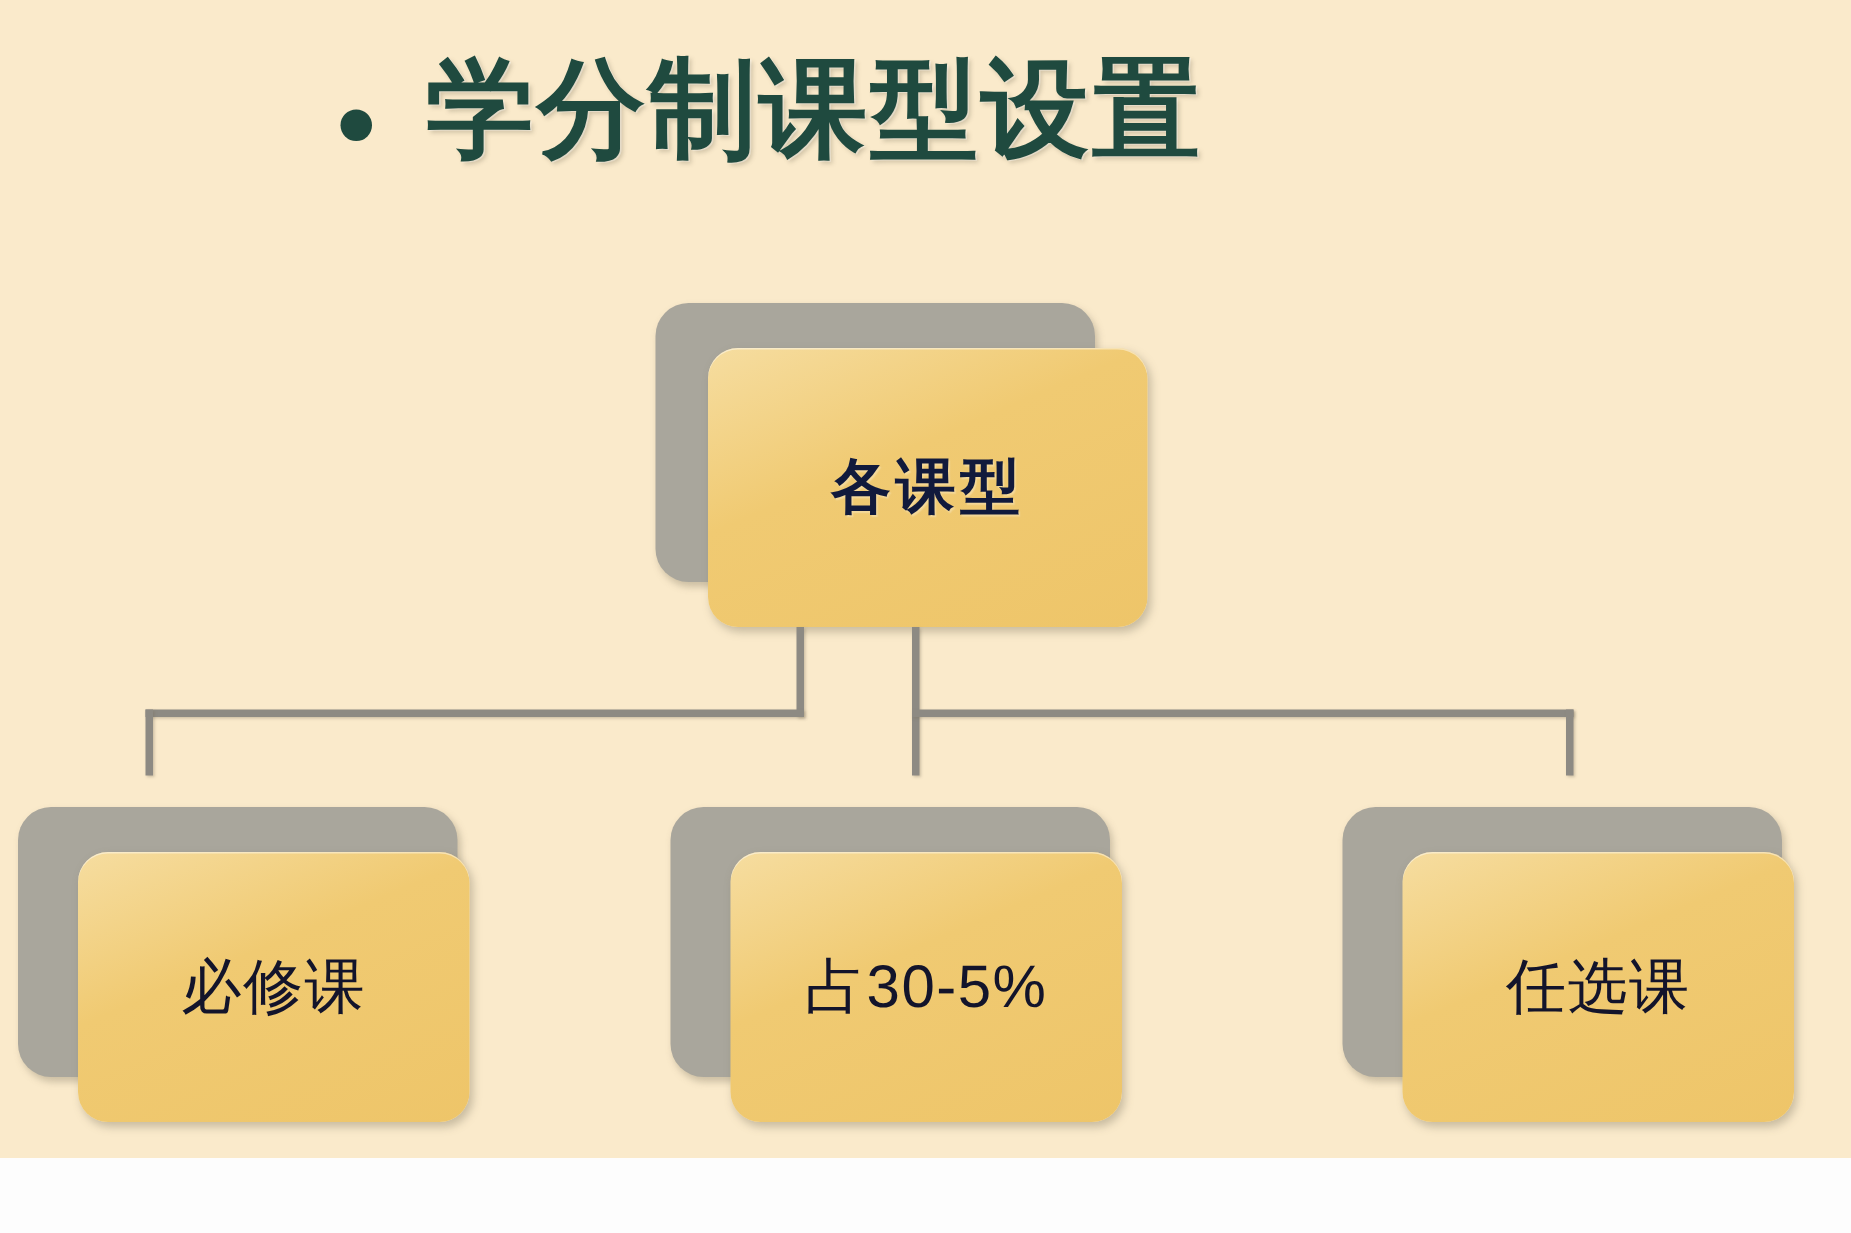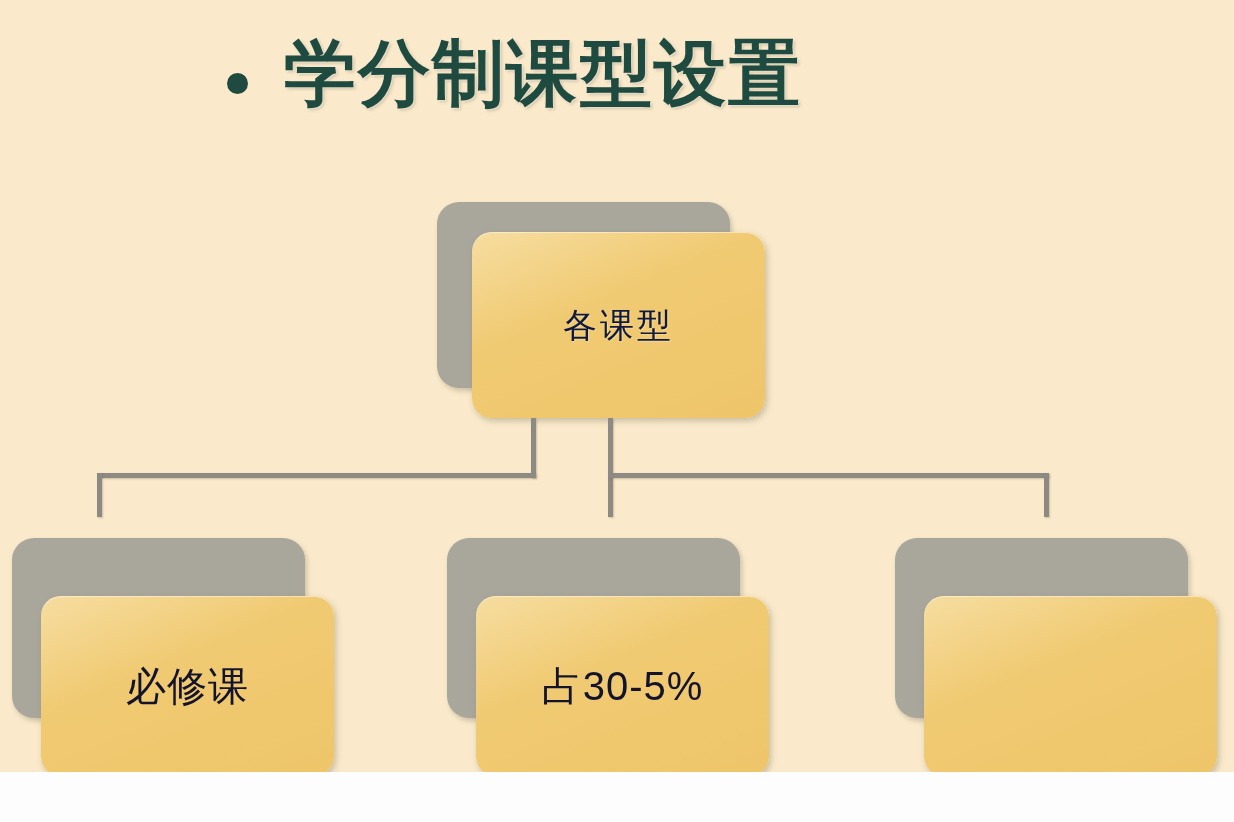--- a/index.html
+++ b/index.html
@@ -93,32 +93,32 @@
     flex-direction: column;
     align-items: center;
     justify-content: center;
   }
 
   
   .card-root { left: 437px; top: 202px; }
   .card-root .card-shadow { width: 293px; height: 186px; }
   .card-root .card-front  { left: 35px; top: 30px; width: 293px; height: 186px; }
   .card-root .line {
-    font-size: 34px;
+    font-size: 40px;
     line-height: 53px;
-    font-weight: normal;
+    font-weight: bold;
     color: #111a3c;
     letter-spacing: 3px;
     white-space: nowrap;
     text-shadow: 1px 1px 1px rgba(255,255,255,0.30);
   }
 
   
   .leaf .card-shadow { width: 293px; height: 180px; }
-  .leaf .card-front  { left: 29px; top: 30px; width: 293px; height: 180px; margin-top: 28px; }
+  .leaf .card-front  { left: 40px; top: 30px; width: 261px; height: 180px; }
   .leaf .line {
     font-size: 40px;
     line-height: 50px;
     color: #13142b;
     letter-spacing: 1px;
     white-space: nowrap;
   }
   .leaf-1 { left: 12px;  top: 538px; }
   .leaf-2 { left: 447px; top: 538px; }
   .leaf-3 { left: 895px; top: 538px; }
@@ -172,18 +172,19 @@
   <div class="card-group leaf leaf-2">
     <div class="card-shadow"></div>
     <div class="card-front">
       <div class="line">占30-5%</div>
     </div>
   </div>
 
   <div class="card-group leaf leaf-3">
     <div class="card-shadow"></div>
     <div class="card-front">
+      <div class="line">任选课</div>
     </div>
   </div>
 
   <div class="bottom-strip"></div>
 
 </div>
 
 </body></html>

